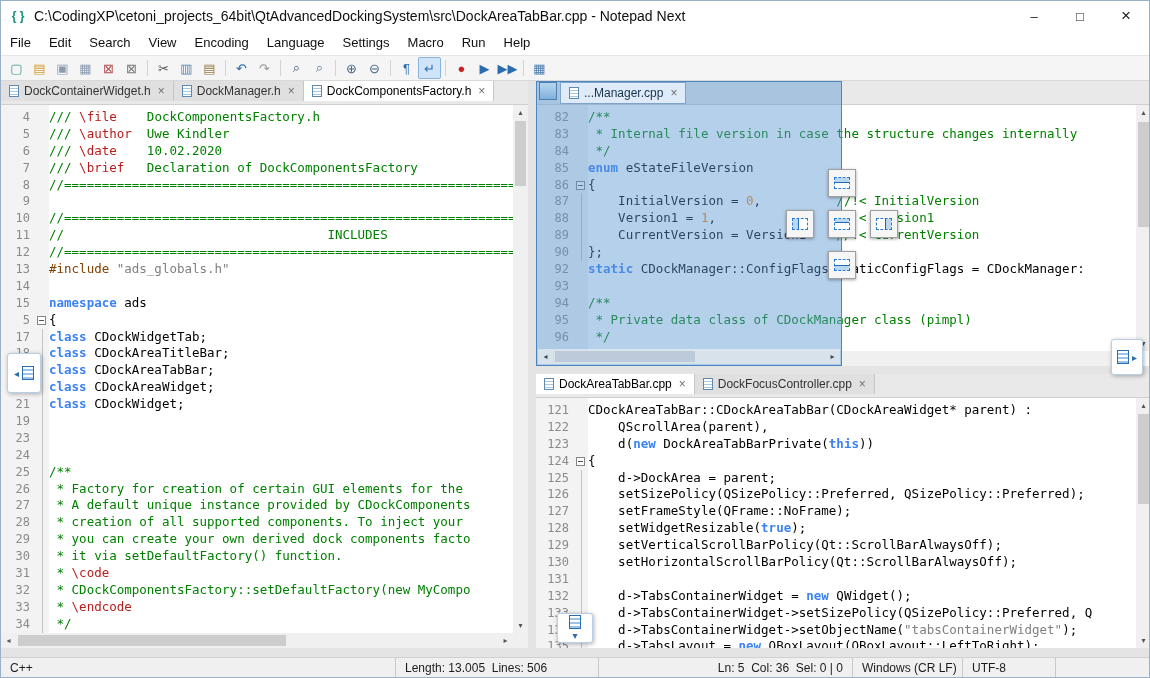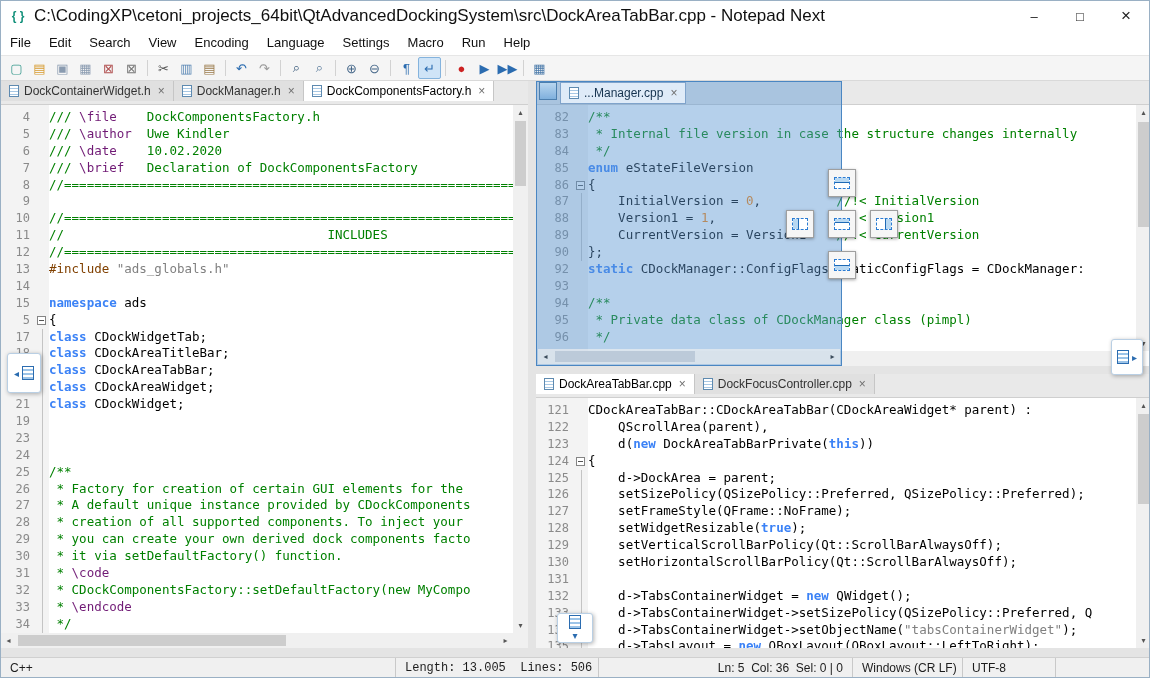--- a/index.html
+++ b/index.html
@@ -3,21 +3,21 @@
 <meta charset="utf-8">
 <style>
   *{margin:0;padding:0;box-sizing:border-box}
   html,body{width:1150px;height:678px;background:#dcdcdc}
   body{font-family:"Liberation Sans",sans-serif}
   .window{position:relative;width:1150px;height:678px;background:#fff;border:1px solid #9ab0c4;overflow:hidden}
 
   
   .titlebar{position:absolute;left:0;top:0;width:100%;height:30px;background:#fff;display:flex;align-items:center;padding-left:8px}
   .app-logo{width:18px;height:18px;display:flex;align-items:center;justify-content:center;color:#14917b;font-weight:bold;font-size:12px}
-  .title-text{margin-left:7px;font-size:17px;color:#101010;white-space:nowrap}
+  .title-text{margin-left:7px;font-size:14px;color:#101010;white-space:nowrap}
   .win-controls{margin-left:auto;display:flex;height:30px}
   .win-btn{width:46px;display:flex;align-items:center;justify-content:center;font-size:13px;color:#222}
   .win-btn.close{font-size:17px}
 
   
   .menubar{position:absolute;top:30px;left:0;height:24px;width:100%;background:#fff;display:flex;font-size:13px;color:#101010}
   .menu-item{padding:0 9px;line-height:24px;cursor:default}
 
   
   .toolbar{position:absolute;top:54px;left:0;height:26px;width:100%;background:#f5f5f5;border-top:1px solid #e6e6e6;border-bottom:1px solid #d9d9d9;display:flex;align-items:center;padding-left:4px}
@@ -48,21 +48,21 @@
   .ed-row{display:flex;height:16.9px;position:relative}
   .ln{flex:0 0 34px;text-align:right;padding-right:5px;color:#8a8a8a;font-size:12px}
   .editor.g3 .ln{flex-basis:38px}
   .fold{flex:0 0 14px;position:relative}
   .fold-vline{position:absolute;left:7px;top:0;bottom:0;width:1px;background:#c4c4c4}
   .fold-box{position:absolute;left:2px;top:4px;width:9px;height:9px;border:1px solid #848484;background:#fff}
   .fold-box::after{content:"";position:absolute;left:1px;right:1px;top:3px;height:1px;background:#555}
   .code{white-space:pre;color:#000}
   .tk-k{color:#3b82f6;font-weight:bold}
   .tk-c,.tk-cd{color:#008000}
-  .tk-dk{color:#701a75}
+  .tk-dk{color:#b91c1c}
   .tk-p{color:#804000}
   .tk-s{color:#808080}
   .tk-n{color:#ff8000}
   .tk-d{color:#000}
 
   
   .sb{position:absolute;background:#f0f0f0}
   .sb .btn{position:absolute;display:flex;align-items:center;justify-content:center;color:#555;font-size:8px}
   .sb-v .btn{width:100%;height:15px}
   .sb-v .btn.up{top:0}.sb-v .btn.down{bottom:0}
@@ -658,19 +658,19 @@
     </div>
     <div class="ah ah-bottom">
       <span class="win"></span>
       <span>▾</span>
     </div>
 
   </div>
 
   <div class="statusbar">
       <div class="status-cell" style="width: 395px;">C++</div>
-      <div class="status-cell" style="width: 203px; font-family: Liberation Mono, monospace;">Length: 13.005  Lines: 506</div>
+      <div class="status-cell" style="width: 203px;">Length: 13.005  Lines: 506</div>
       <div class="status-cell" style="width: 254px; text-align: right;">Ln: 5  Col: 36  Sel: 0 | 0</div>
       <div class="status-cell" style="width: 110px;">Windows (CR LF)</div>
       <div class="status-cell" style="width: 93px;">UTF-8</div>
     </div>
 
 </div>
 
 </body></html>

